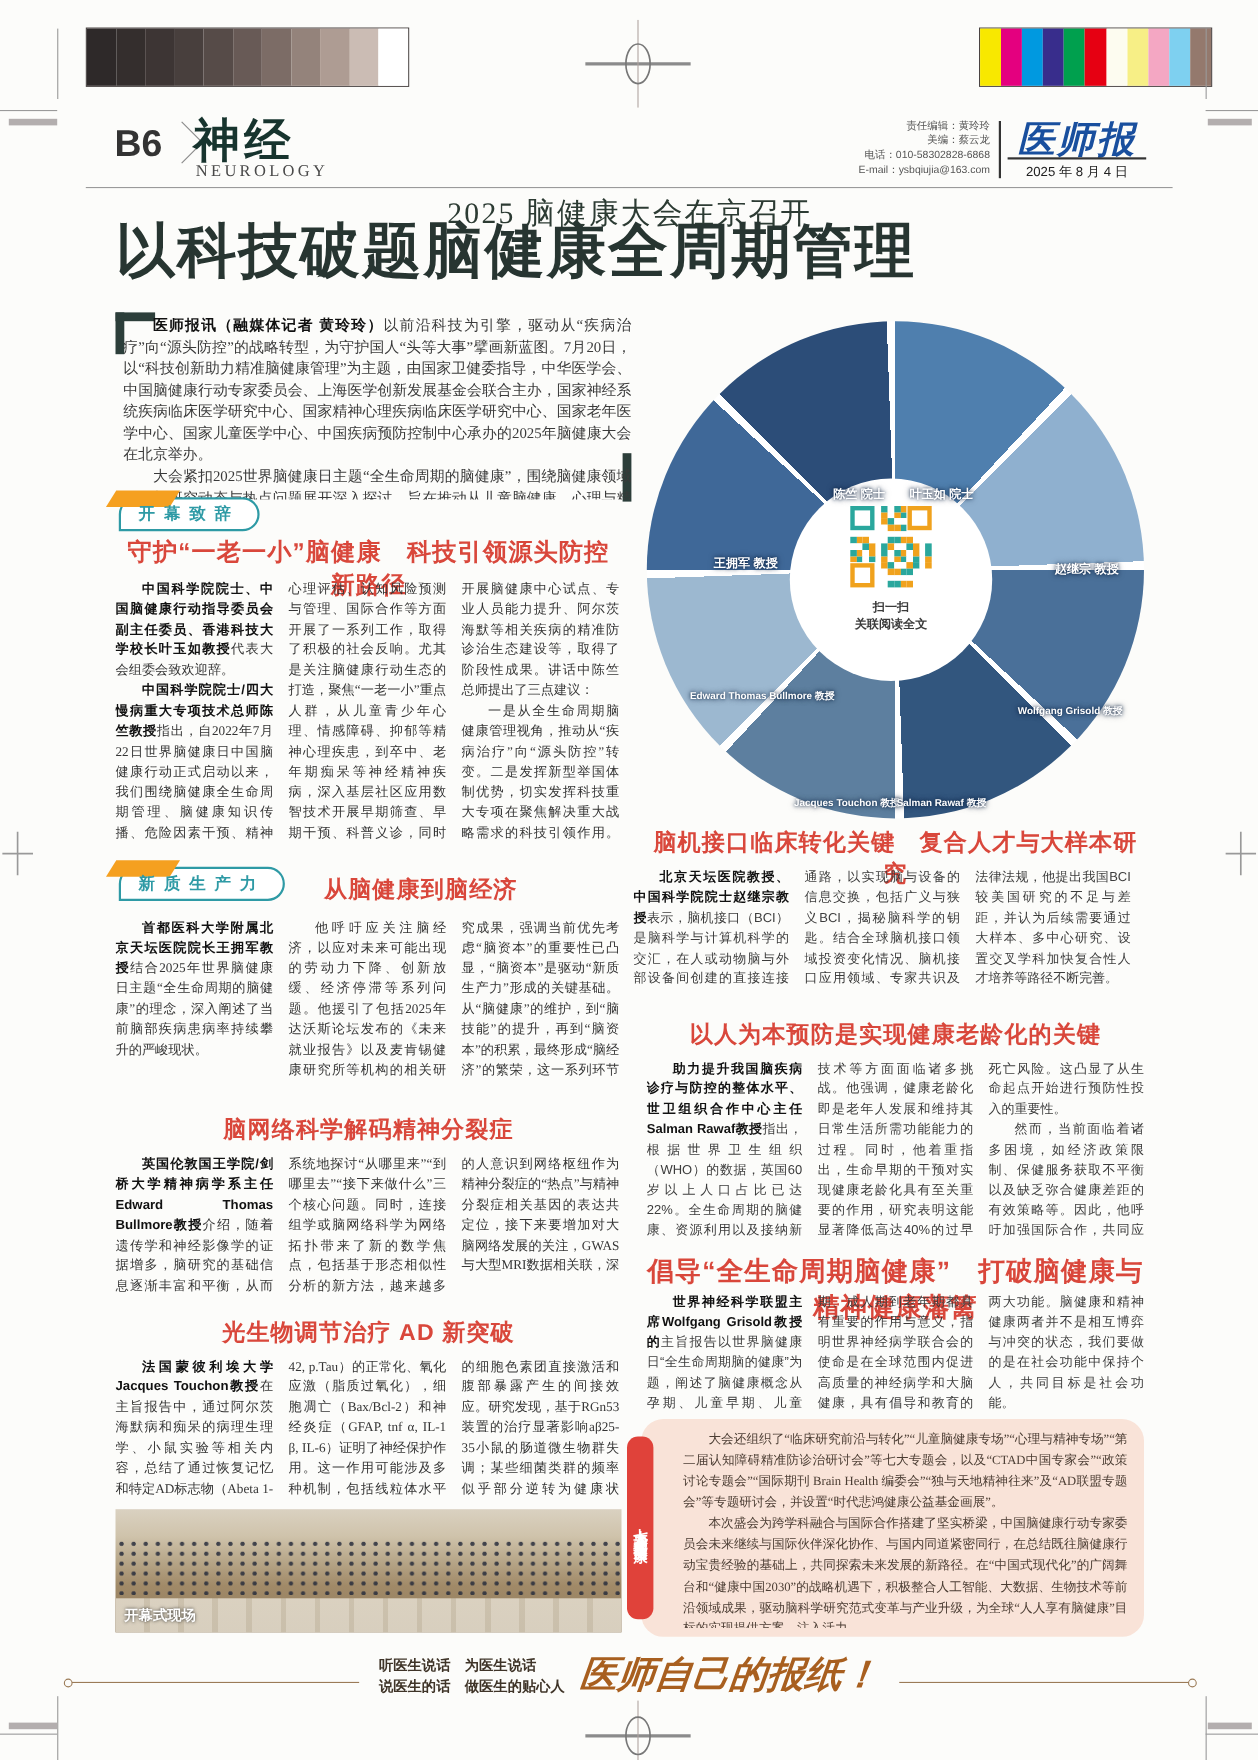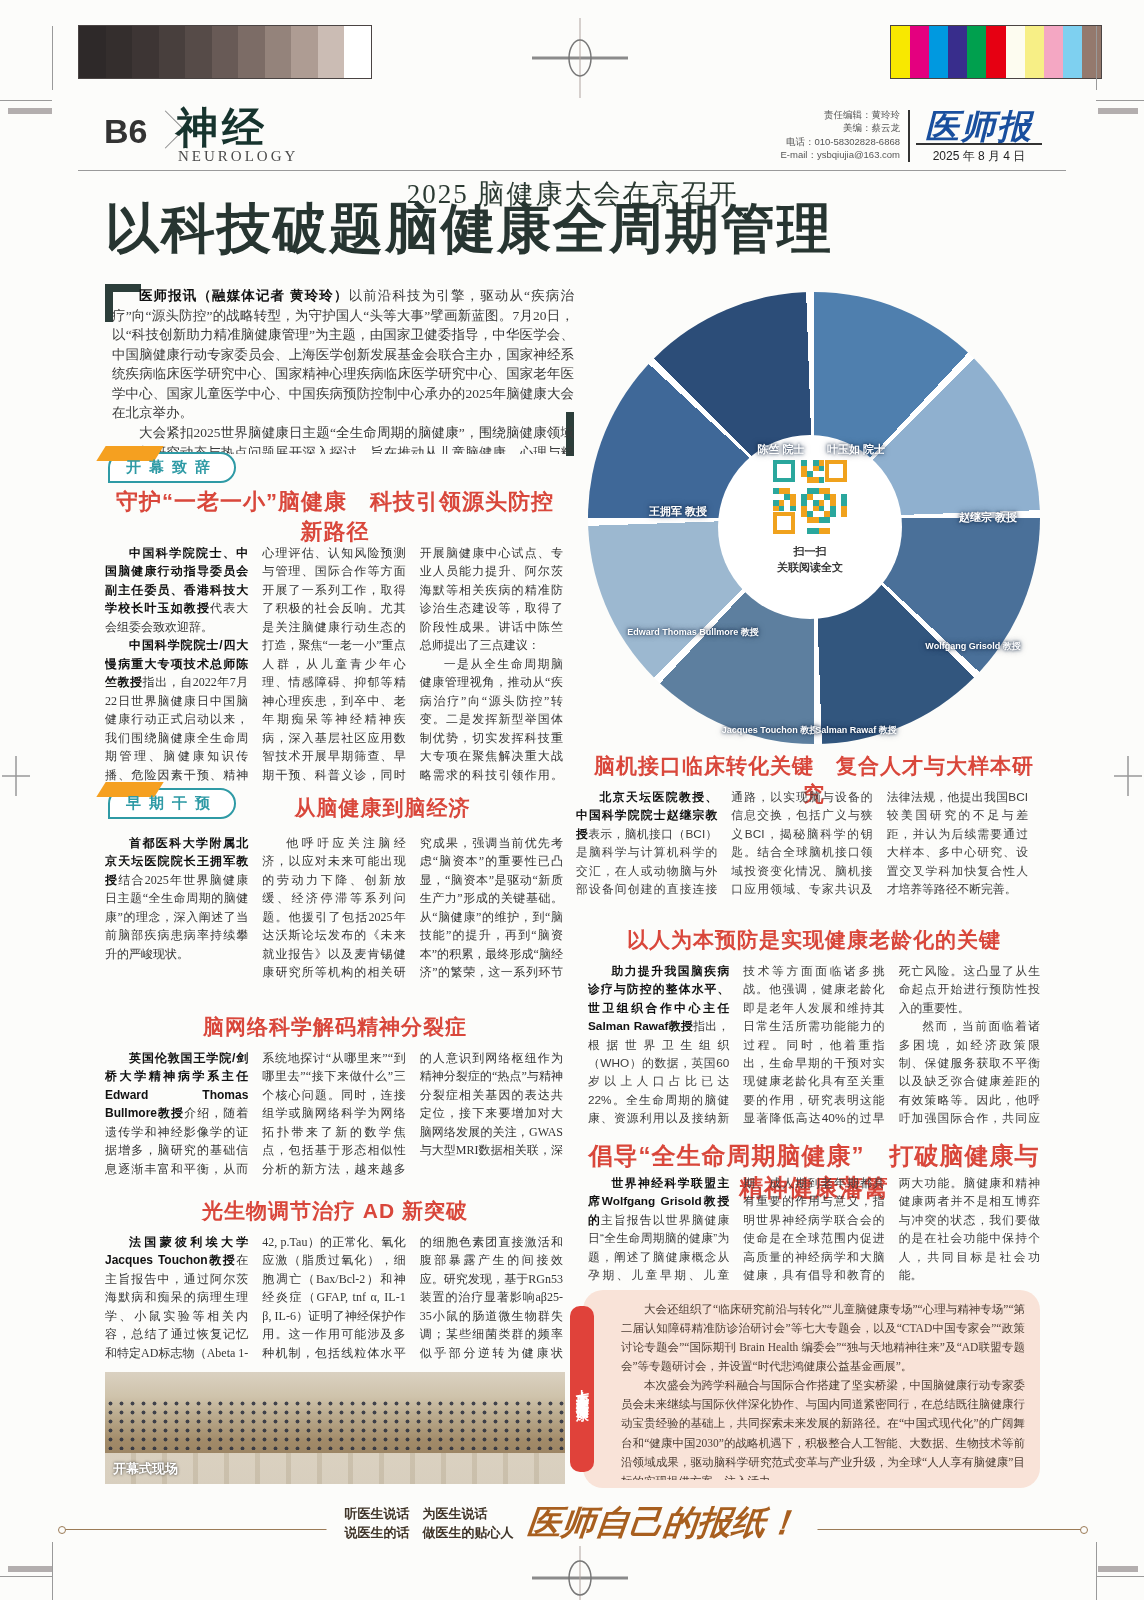--- a/index.html
+++ b/index.html
@@ -356,27 +356,27 @@
     <span class="plabel" style="left:60px;top:212px;margin-left:30px;">王拥军 教授</span>
     <span class="plabel" style="left:400px;top:218px;">赵继宗 教授</span>
     <span class="plabel sm" style="left:105px;top:334px;">Edward Thomas Bullmore 教授</span>
     <span class="plabel sm" style="left:385px;top:348px;text-align:center;">Wolfgang Grisold 教授</span>
     <span class="plabel sm" style="left:182px;top:432px;">Jacques Touchon 教授</span>
     <span class="plabel sm" style="left:268px;top:432px;">Salman Rawaf 教授</span>
   </div>
 
   <div class="badge" style="left:108px;top:452px;">开幕致辞</div>
   <div class="h-red" style="left:105px;top:487px;width:460px;font-size:22px;">守护“一老一小”脑健康　科技引领源头防控新路径</div>
-  <div class="body3" style="left:105px;top:544px;width:458px;height:244px;">
+  <div class="body3" style="left:105px;top:526px;width:458px;height:244px;">
     <p><b>中国科学院院士、中国脑健康行动指导委员会副主任委员、香港科技大学校长叶玉如教授</b><span>代表大会组委会致欢迎辞。</span></p>
     <p><b>中国科学院院士/四大慢病重大专项技术总师陈竺教授</b><span>指出，自2022年7月22日世界脑健康日中国脑健康行动正式启动以来，我们围绕脑健康全生命周期管理、脑健康知识传播、危险因素干预、精神心理评估、认知风险预测与管理、国际合作等方面开展了一系列工作，取得了积极的社会反响。尤其是关注脑健康行动生态的打造，聚焦“一老一小”重点人群，从儿童青少年心理、情感障碍、抑郁等精神心理疾患，到卒中、老年期痴呆等神经精神疾病，深入基层社区应用数智技术开展早期筛查、早期干预、科普义诊，同时开展脑健康中心试点、专业人员能力提升、阿尔茨海默等相关疾病的精准防诊治生态建设等，取得了阶段性成果。讲话中陈竺总师提出了三点建议：</span></p>
     <p><span>一是从全生命周期脑健康管理视角，推动从“疾病治疗”向“源头防控”转变。二是发挥新型举国体制优势，切实发挥科技重大专项在聚焦解决重大战略需求的科技引领作用。三是推动AI赋能脑健康相关慢病防治领域应用。</span></p>
   </div>
 
-  <div class="badge" style="left:108px;top:788px;">早期干预</div>
+  <div class="badge" style="left:108px;top:788px;">新质生产力</div>
 
   <div class="h-red" style="left:200px;top:794px;width:365px;">从脑健康到脑经济</div>
   <div class="body3" style="left:105px;top:834px;width:458px;height:156px;">
     <p><b>首都医科大学附属北京天坛医院院长王拥军教授</b><span>结合2025年世界脑健康日主题“全生命周期的脑健康”的理念，深入阐述了当前脑部疾病患病率持续攀升的严峻现状。</span></p>
     <p><span>他呼吁应关注脑经济，以应对未来可能出现的劳动力下降、创新放缓、经济停滞等系列问题。他援引了包括2025年达沃斯论坛发布的《未来就业报告》以及麦肯锡健康研究所等机构的相关研究成果，强调当前优先考虑“脑资本”的重要性已凸显，“脑资本”是驱动“新质生产力”形成的关键基础。从“脑健康”的维护，到“脑技能”的提升，再到“脑资本”的积累，最终形成“脑经济”的繁荣，这一系列环节紧密相连，共同构成了推动新质生产力发展与塑造未来经济前景的核心动力链。</span></p>
   </div>
 
   <div class="h-red" style="left:105px;top:1013px;width:460px;">脑网络科学解码精神分裂症</div>
   <div class="body3" style="left:105px;top:1049px;width:458px;height:136px;">
     <p><b>英国伦敦国王学院/剑桥大学精神病学系主任Edward Thomas Bullmore教授</b><span>介绍，随着遗传学和神经影像学的证据增多，脑研究的基础信息逐渐丰富和平衡，从而系统地探讨“从哪里来”“到哪里去”“接下来做什么”三个核心问题。同时，连接组学或脑网络科学为网络拓扑带来了新的数学焦点，包括基于形态相似性分析的新方法，越来越多的人意识到网络枢纽作为精神分裂症的“热点”与精神分裂症相关基因的表达共定位，接下来要增加对大脑网络发展的关注，GWAS与大型MRI数据相关联，深入了解影响脑网络发育的机制。</span></p>

